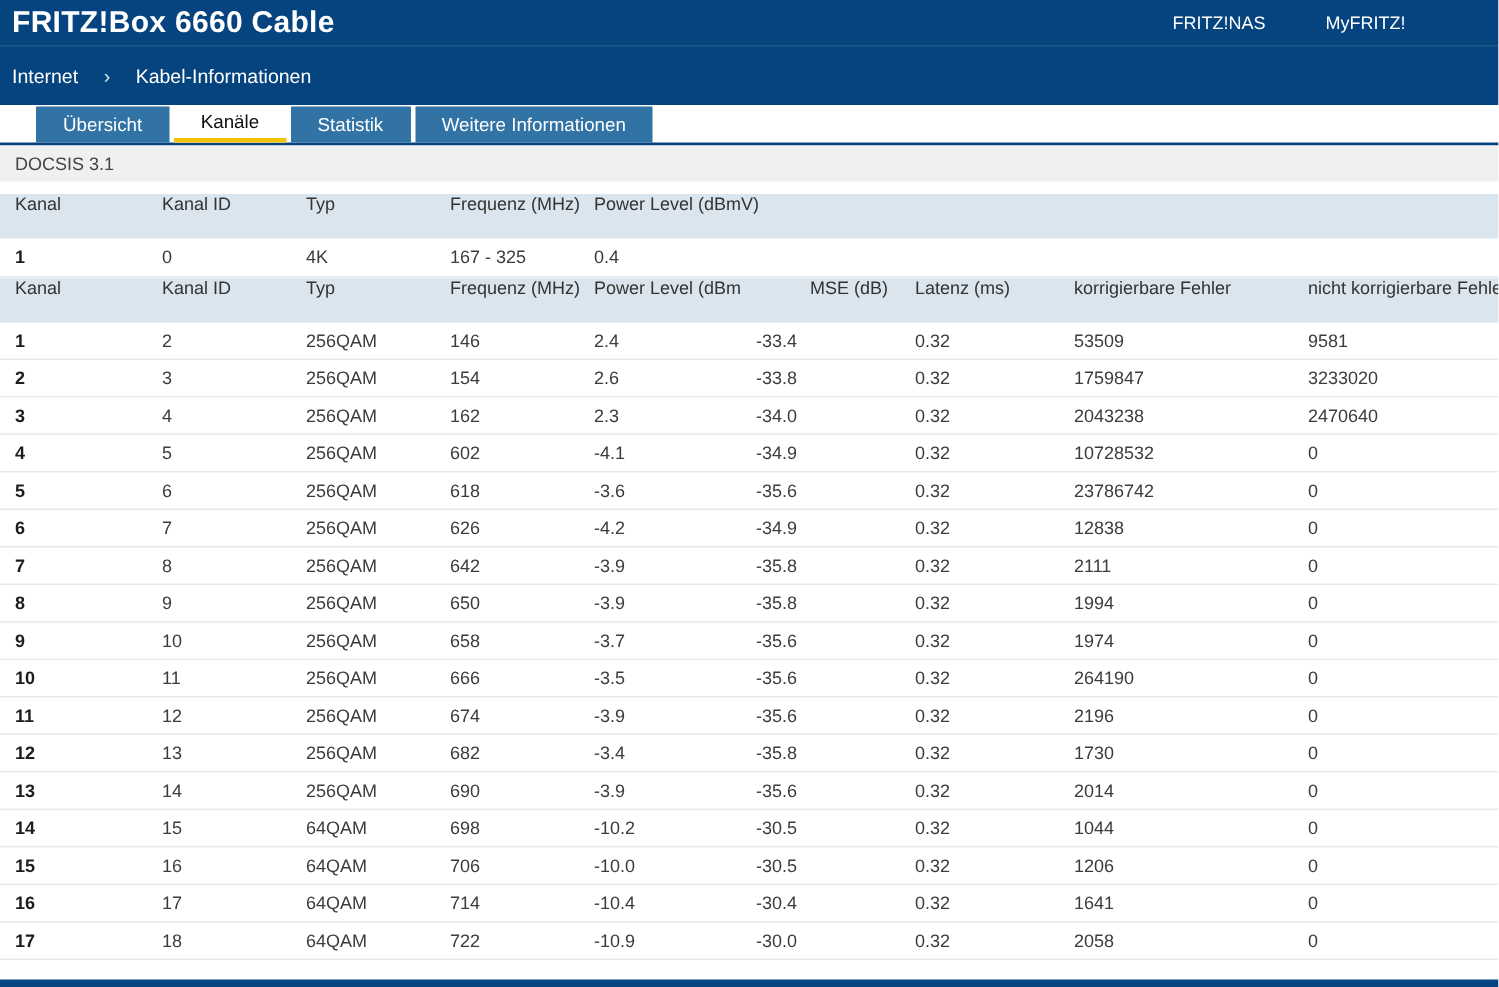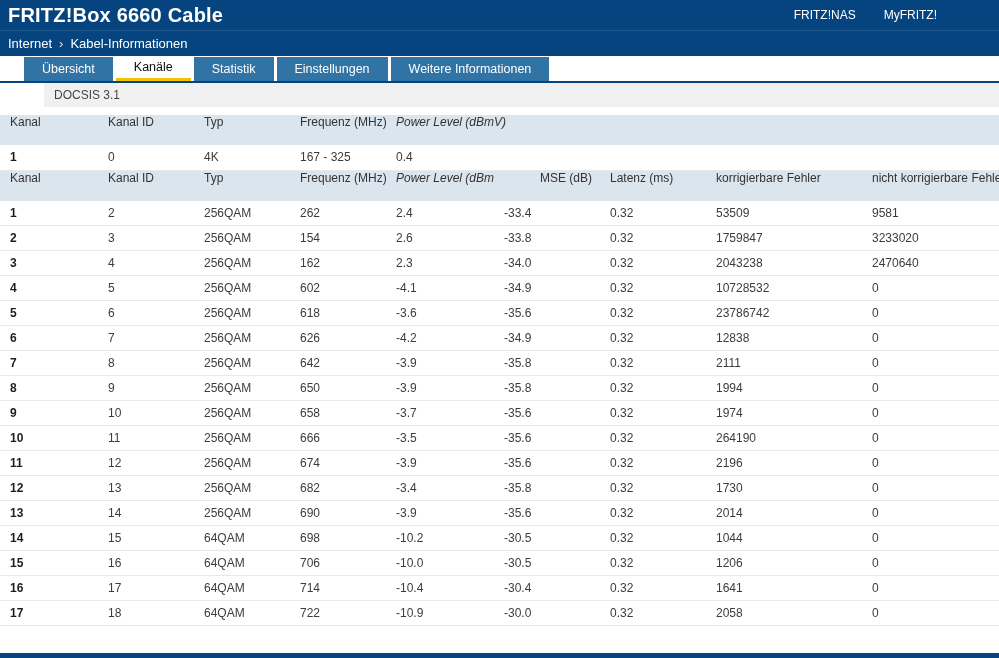--- a/index.html
+++ b/index.html
@@ -14,30 +14,30 @@
   .top-header {
     height: 30px;
     background: var(--header-blue, #05447e);
     display: flex; align-items: center; justify-content: space-between;
     padding-left: 8px;
   }
   .brand {
     color: #fff; font-size: 20px; font-weight: bold; letter-spacing: 0.2px;
     padding-top: 1px; white-space: nowrap;
   }
-  .header-links { display: flex; gap: 28px; padding-right: 62px; }
+  .header-links { display: flex; gap: 40px; padding-right: 62px; }
   .header-links a { color:#fff; font-size:12px; text-decoration:none; cursor:pointer; white-space:nowrap; }
 
   
   .breadcrumb-bar {
-    height: 26px;
+    height: 40px;
     background: var(--header-blue, #05447e);
     border-top: 1px solid rgba(255,255,255,0.10);
     color: #fff; font-size: 13px;
-    display: flex; align-items: center; gap: 7px;
+    display: flex; align-items: center; gap: 17px;
     padding-left: 8px;
   }
   .breadcrumb-bar .chev { color: rgba(255,255,255,0.85); font-size: 13px; }
 
   
   .tabbar {
     display: flex; align-items: flex-end;
     height: 27px; padding-left: 24px;
     background: #fff;
     border-bottom: 2px solid var(--header-blue, #05447e);
@@ -55,21 +55,20 @@
     line-height: 21px;
   }
 
   
   .section-band {
     height: 24px; line-height: 24px;
     background: var(--band-bg, #f0f0f0);
     font-size: 12px; color: #444;
     padding-left: 10px;
     margin-bottom: 8px;
-    margin-left: 44px;
   }
   .section-band.second { margin-top: 10px; }
 
   table.data { width: 100%; border-collapse: collapse; table-layout: fixed; }
   table.data th {
     background: var(--thead-bg, #dbe5ee);
     font-weight: normal; text-align: left;
     font-size: 12px; color: #333;
     height: 28px; padding: 0 8px 16px 10px;
     white-space: nowrap; overflow: hidden;
@@ -80,21 +79,21 @@
     border-bottom: 1px solid #e9e9e9;
     white-space: nowrap; overflow: hidden;
     text-align: left;
   }
   table.data td:first-child { font-weight: bold; color: #1d1d1d; }
 
   table.data th:nth-child(1) { width: 98px; }
   table.data th:nth-child(2) { width: 96px; }
   table.data th:nth-child(3) { width: 96px; }
   table.data th:nth-child(4) { width: 96px; }
-  table.data th:nth-child(5) { width: 108px; font-style: italic; }
+  table.data th:nth-child(5) { width: 108px; }
   table.data th:nth-child(6) { width: 106px; text-align: right; }
   table.data th:nth-child(7) { width: 106px; margin-top: 28px; }
   table.data th:nth-child(8) { width: 156px; }
   table.data.cols5 th:nth-child(5) { width: auto; }
 
   .footer-bar {
     position: absolute; left: 0; right: 0; bottom: 0;
     height: 5px; background: var(--header-blue, #05447e);
   }
 </style>
@@ -112,21 +111,20 @@
 <div class="breadcrumb-bar">
   <span>Internet</span>
   <span class="chev">›</span>
   <span>Kabel-Informationen</span>
 </div>
 
 <nav class="tabbar">
     <div class="tab">Übersicht</div>
     <div class="tab active">Kanäle</div>
     <div class="tab">Statistik</div>
-    <div class="tab">Einstellungen</div>
     <div class="tab">Weitere Informationen</div>
   </nav>
 
 <main>
   <div class="section-band">DOCSIS 3.1</div>
   <table class="data cols5">
       <thead>
         <tr>
           <th>Kanal</th>
           <th>Kanal ID</th>
@@ -158,21 +156,21 @@
           <th>Latenz (ms)</th>
           <th>korrigierbare Fehler</th>
           <th>nicht korrigierbare Fehler</th>
         </tr>
       </thead>
       <tbody>
         <tr>
           <td>1</td>
           <td>2</td>
           <td>256QAM</td>
-          <td>262</td>
+          <td>146</td>
           <td>2.4</td>
           <td>-33.4</td>
           <td>0.32</td>
           <td>53509</td>
           <td>9581</td>
         </tr>
         <tr>
           <td>2</td>
           <td>3</td>
           <td>256QAM</td>

